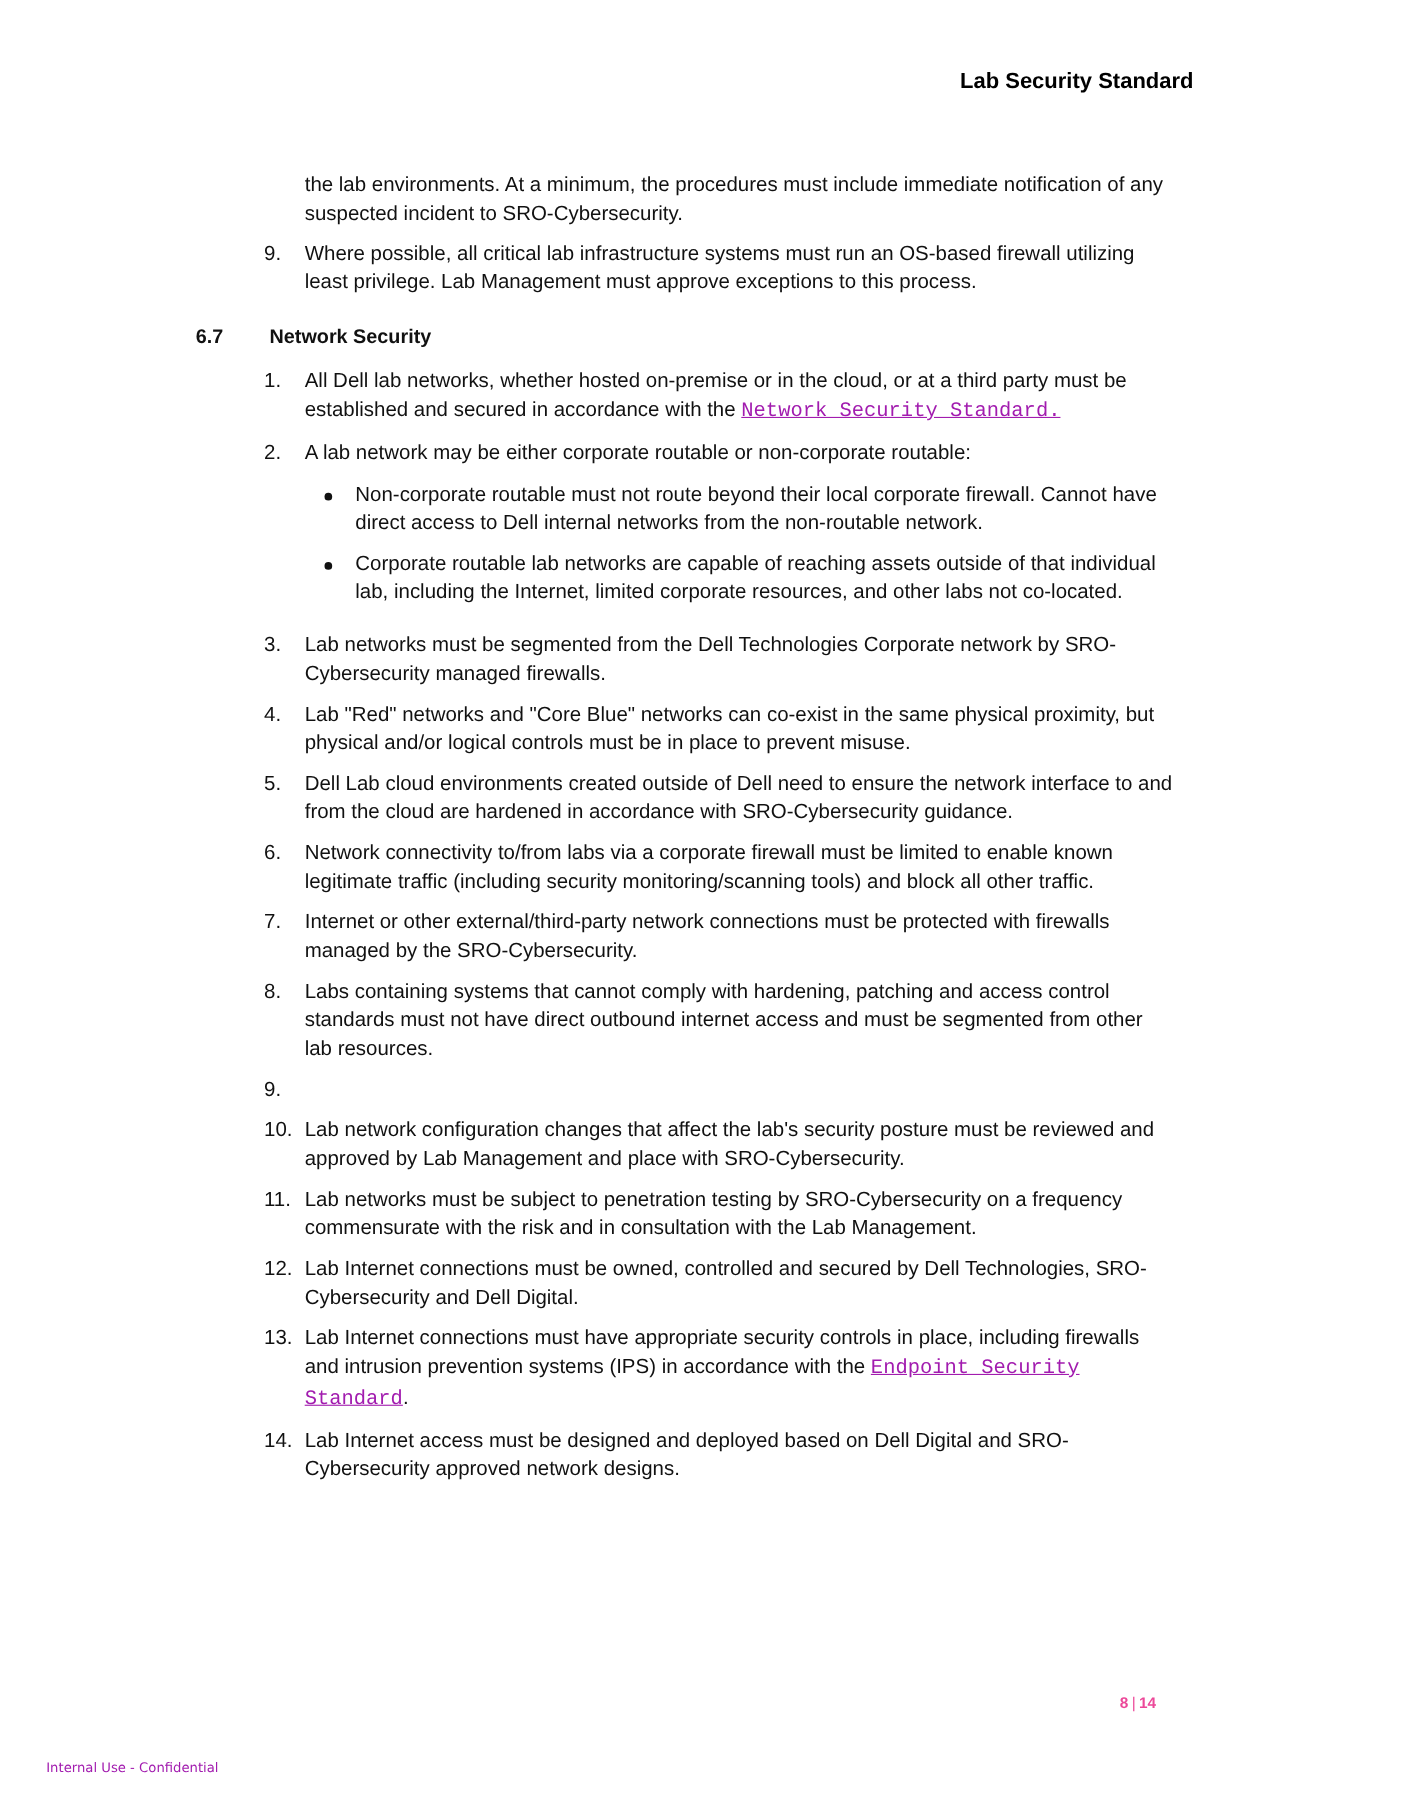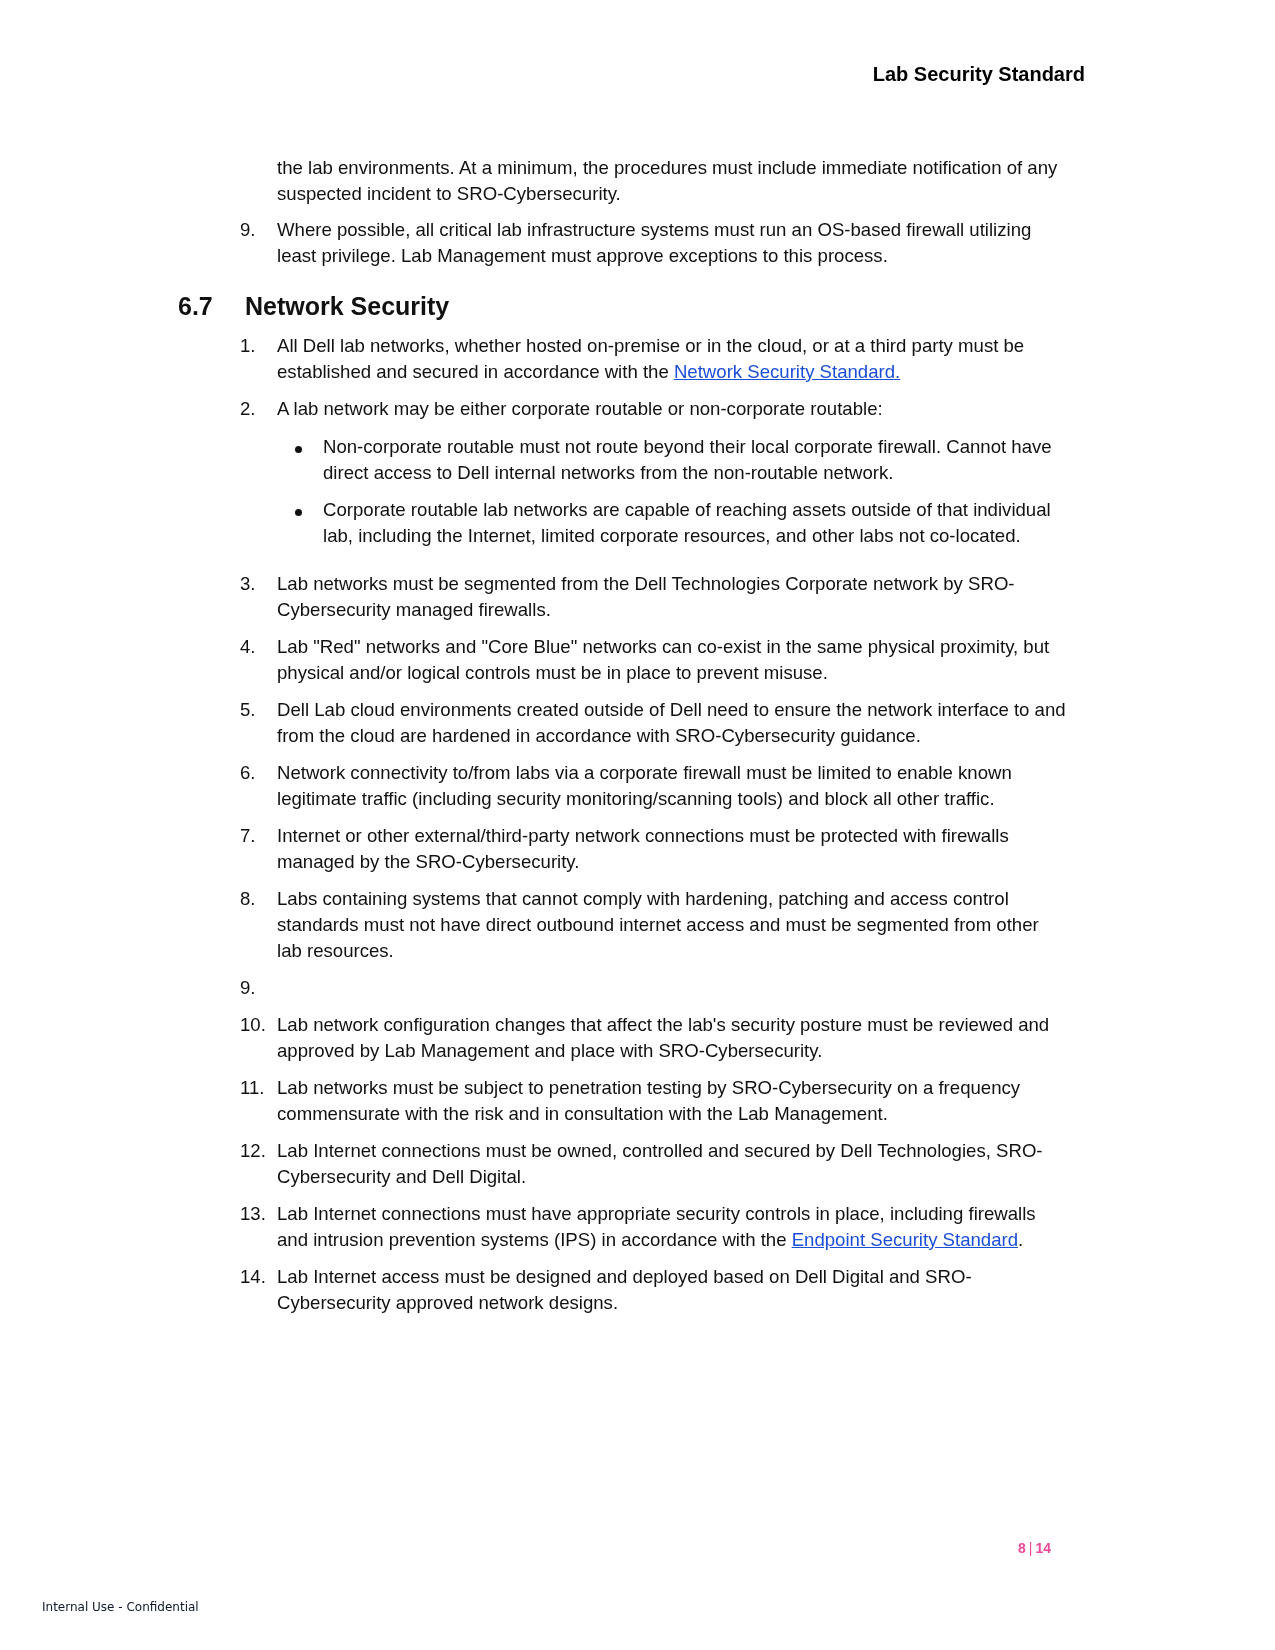--- a/index.html
+++ b/index.html
@@ -4,30 +4,30 @@
 <style>
   html, body { margin: 0; padding: 0; background: #ffffff; }
   body { width: 1275px; height: 1650px; position: relative; overflow: hidden;
          font-family: "Liberation Sans", sans-serif; color: #111; }
   .page-title { position: absolute; top: 63px; right: 190px; font-size: 20px; font-weight: bold; color: #000; }
   .content { position: absolute; top: 155px; left: 178px; width: 910px; font-size: 18.6px; line-height: 26px; }
   .cont { margin-left: 99px; width: 790px; margin-bottom: 10px; }
   .item { display: flex; margin-bottom: 11px; }
   .num { width: 37px; flex: 0 0 37px; margin-left: 62px; }
   .txt { flex: 1; max-width: 790px; }
-  .heading { display: flex; font-weight: bold; font-size: 25px; margin: 24px 0 14px 0; }
+  .heading { display: flex; font-weight: bold; font-size: 18px; margin: 24px 0 14px 0; }
   .heading .hn { width: 67px; }
   .bullets { margin: 12px 0 0 0; padding: 0; list-style: none; }
   .bullet { display: flex; margin-bottom: 11px; }
   .bdot { width: 46px; flex: 0 0 46px; padding-left: 18px; box-sizing: border-box; }
   .bdot span { display: inline-block; width: 7px; height: 7px; border-radius: 50%; background: #111; margin-top: 10px; }
-  a.link { color: #1d4ed8; text-decoration: underline; }
+  a.link { color: #a21caf; text-decoration: underline; font-family: Liberation Mono, monospace; }
   .pagenum { position: absolute; top: 1540px; left: 1018px; font-size: 14px; font-weight: bold; color: #ec4899; }
   .pagenum .sep { font-weight: normal; margin: 0 3px; }
-  .footer { position: absolute; top: 1600px; left: 42px; font-size: 12px; color: #0f172a; font-family: "DejaVu Sans", sans-serif; }
+  .footer { position: absolute; top: 1600px; left: 42px; font-size: 12px; color: #a21caf; font-family: "DejaVu Sans", sans-serif; }
 </style>
 </head>
 <body>
 
 <div class="page-title">Lab Security Standard</div>
 
 <div class="content">
   <div class="cont">the lab environments. At a minimum, the procedures must include immediate notification of any suspected incident to SRO-Cybersecurity.</div>
   <div class="item">
     <div class="num">9.</div>

